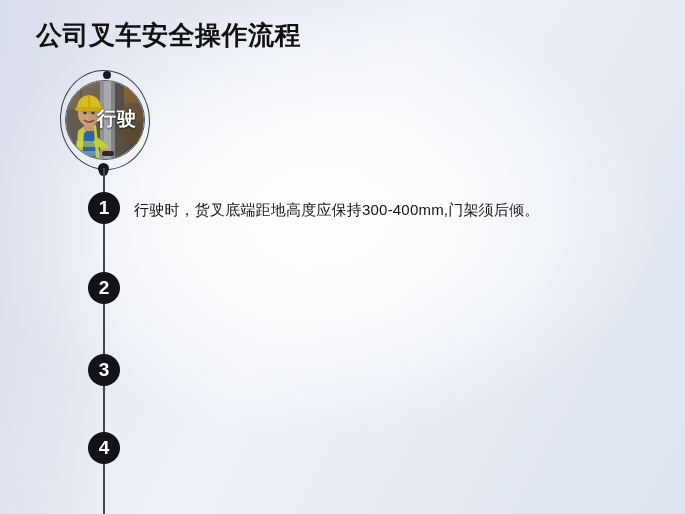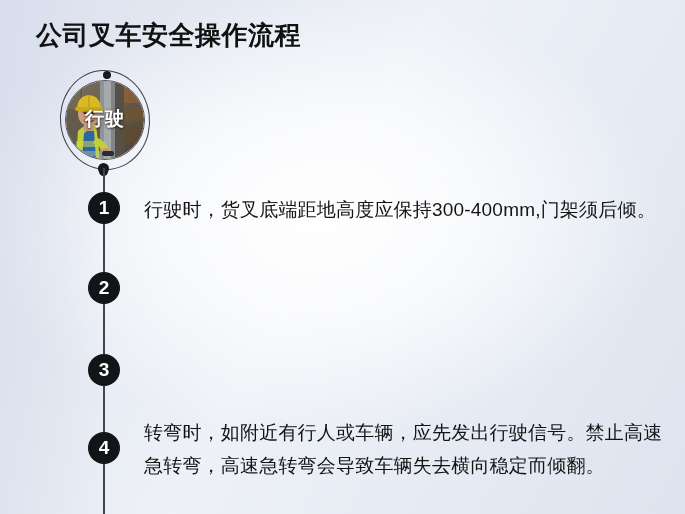--- a/index.html
+++ b/index.html
@@ -107,21 +107,21 @@
     width: 80px;
     height: 80px;
     border-radius: 50%;
     overflow: hidden;
     border: 1.2px solid #52565f;
     box-sizing: border-box;
   }
   .photo svg { display: block; }
   .photo-label {
     position: absolute;
-    left: 0;
+    left: 12px;
     top: 32px;
     width: 92px;
     text-align: center;
     font-size: 19px;
     font-weight: bold;
     color: #ffffff;
     text-shadow: 0 1px 2px rgba(0,0,0,0.55), 0 0 3px rgba(0,0,0,0.4);
     letter-spacing: 1px;
   }
 
@@ -134,23 +134,23 @@
     background: #121418;
     color: #ffffff;
     font-size: 19px;
     font-weight: bold;
     line-height: 32px;
     text-align: center;
     left: 88px;
   }
   .step-text {
     position: absolute;
-    left: 144px;
+    left: 134px;
     width: 534px;
-    font-size: 19px;
+    font-size: 15px;
     line-height: 33px;
     color: #141414;
     letter-spacing: 0.2px;
   }
 
   .s1-num { top: 192px; }
   .s1-txt { top: 193px; }
   .s2-num { top: 272px; }
   .s2-txt { top: 240px; }
   .s3-num { top: 354px; }
@@ -233,15 +233,14 @@
   <div class="spine"></div>
 
   <div class="step-num s1-num">1</div>
   <div class="step-text s1-txt">行驶时，货叉底端距地高度应保持300-400mm,门架须后倾。</div>
 
   <div class="step-num s2-num">2</div>
 
   <div class="step-num s3-num">3</div>
 
   <div class="step-num s4-num">4</div>
-  <div class="step-text s4-txt">转弯时，如附近有行人或车辆，应先发出行驶信号。禁止高速急转弯，高速急转弯会导致车辆失去横向稳定而倾翻。</div>
 
 </div>
 
 </body></html>

